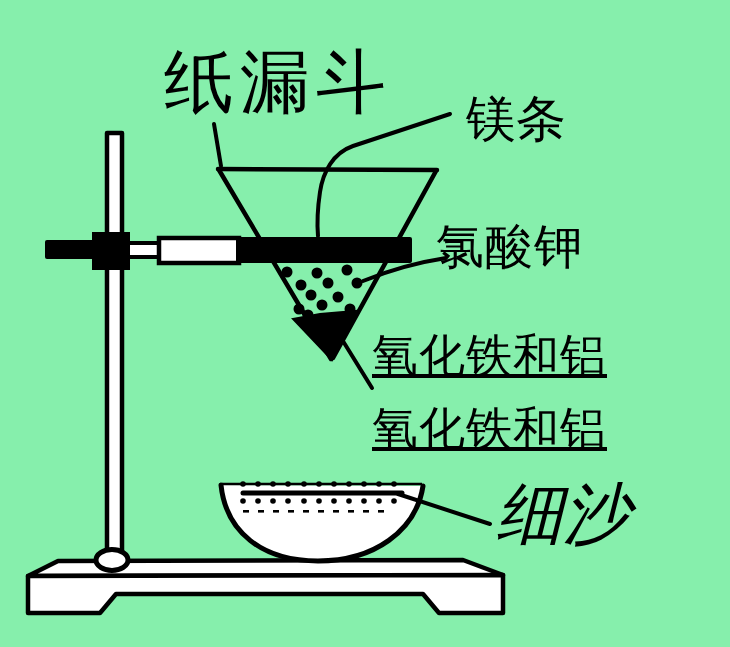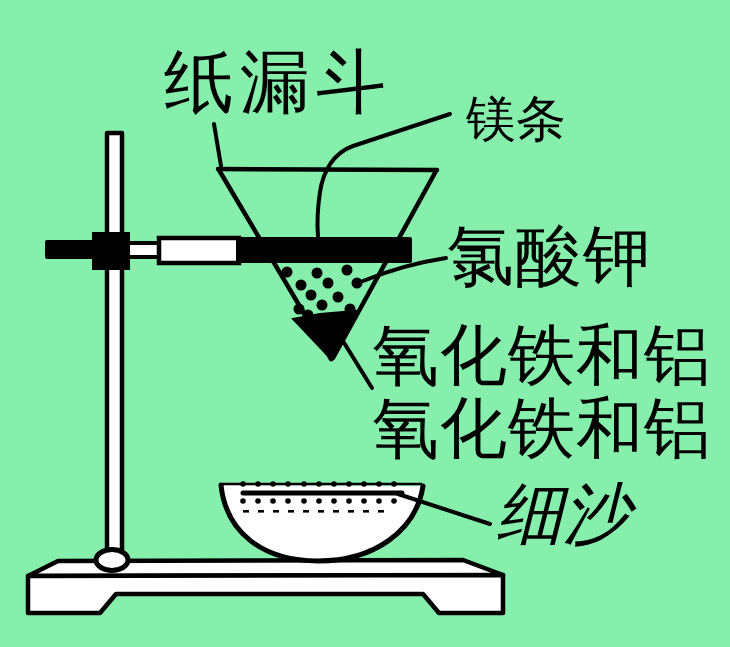--- a/index.html
+++ b/index.html
@@ -13,22 +13,22 @@
   #apparatus{position:absolute;left:0;top:0;}
   .label{
     position:absolute;
     color:#000;
     line-height:1;
     white-space:nowrap;
     font-weight:500;
   }
   .lbl-paper-funnel{left:164px;top:48px;font-size:70px;letter-spacing:6px;}
   .lbl-magnesium{left:466px;top:94px;font-size:50px;}
-  .lbl-chlorate{left:447px;top:223px;font-size:67px;letter-spacing:1px;}
-  .lbl-mixture{left:372px;top:319px;font-size:67px;line-height:73px;letter-spacing:1px;}
+  .lbl-chlorate{left:436px;top:223px;font-size:48px;letter-spacing:1px;}
+  .lbl-mixture{left:372px;top:319px;font-size:46px;line-height:73px;letter-spacing:1px;text-decoration:underline;}
   .lbl-sand{left:496px;top:481px;font-size:67px;font-style:italic;}
 </style>
 </head>
 <body>
 
 <div id="canvas">
 
   <svg id="apparatus" width="730" height="647" viewBox="0 0 730 647">
 
     <g stroke="#000" fill="#ffffff" stroke-linejoin="round">

